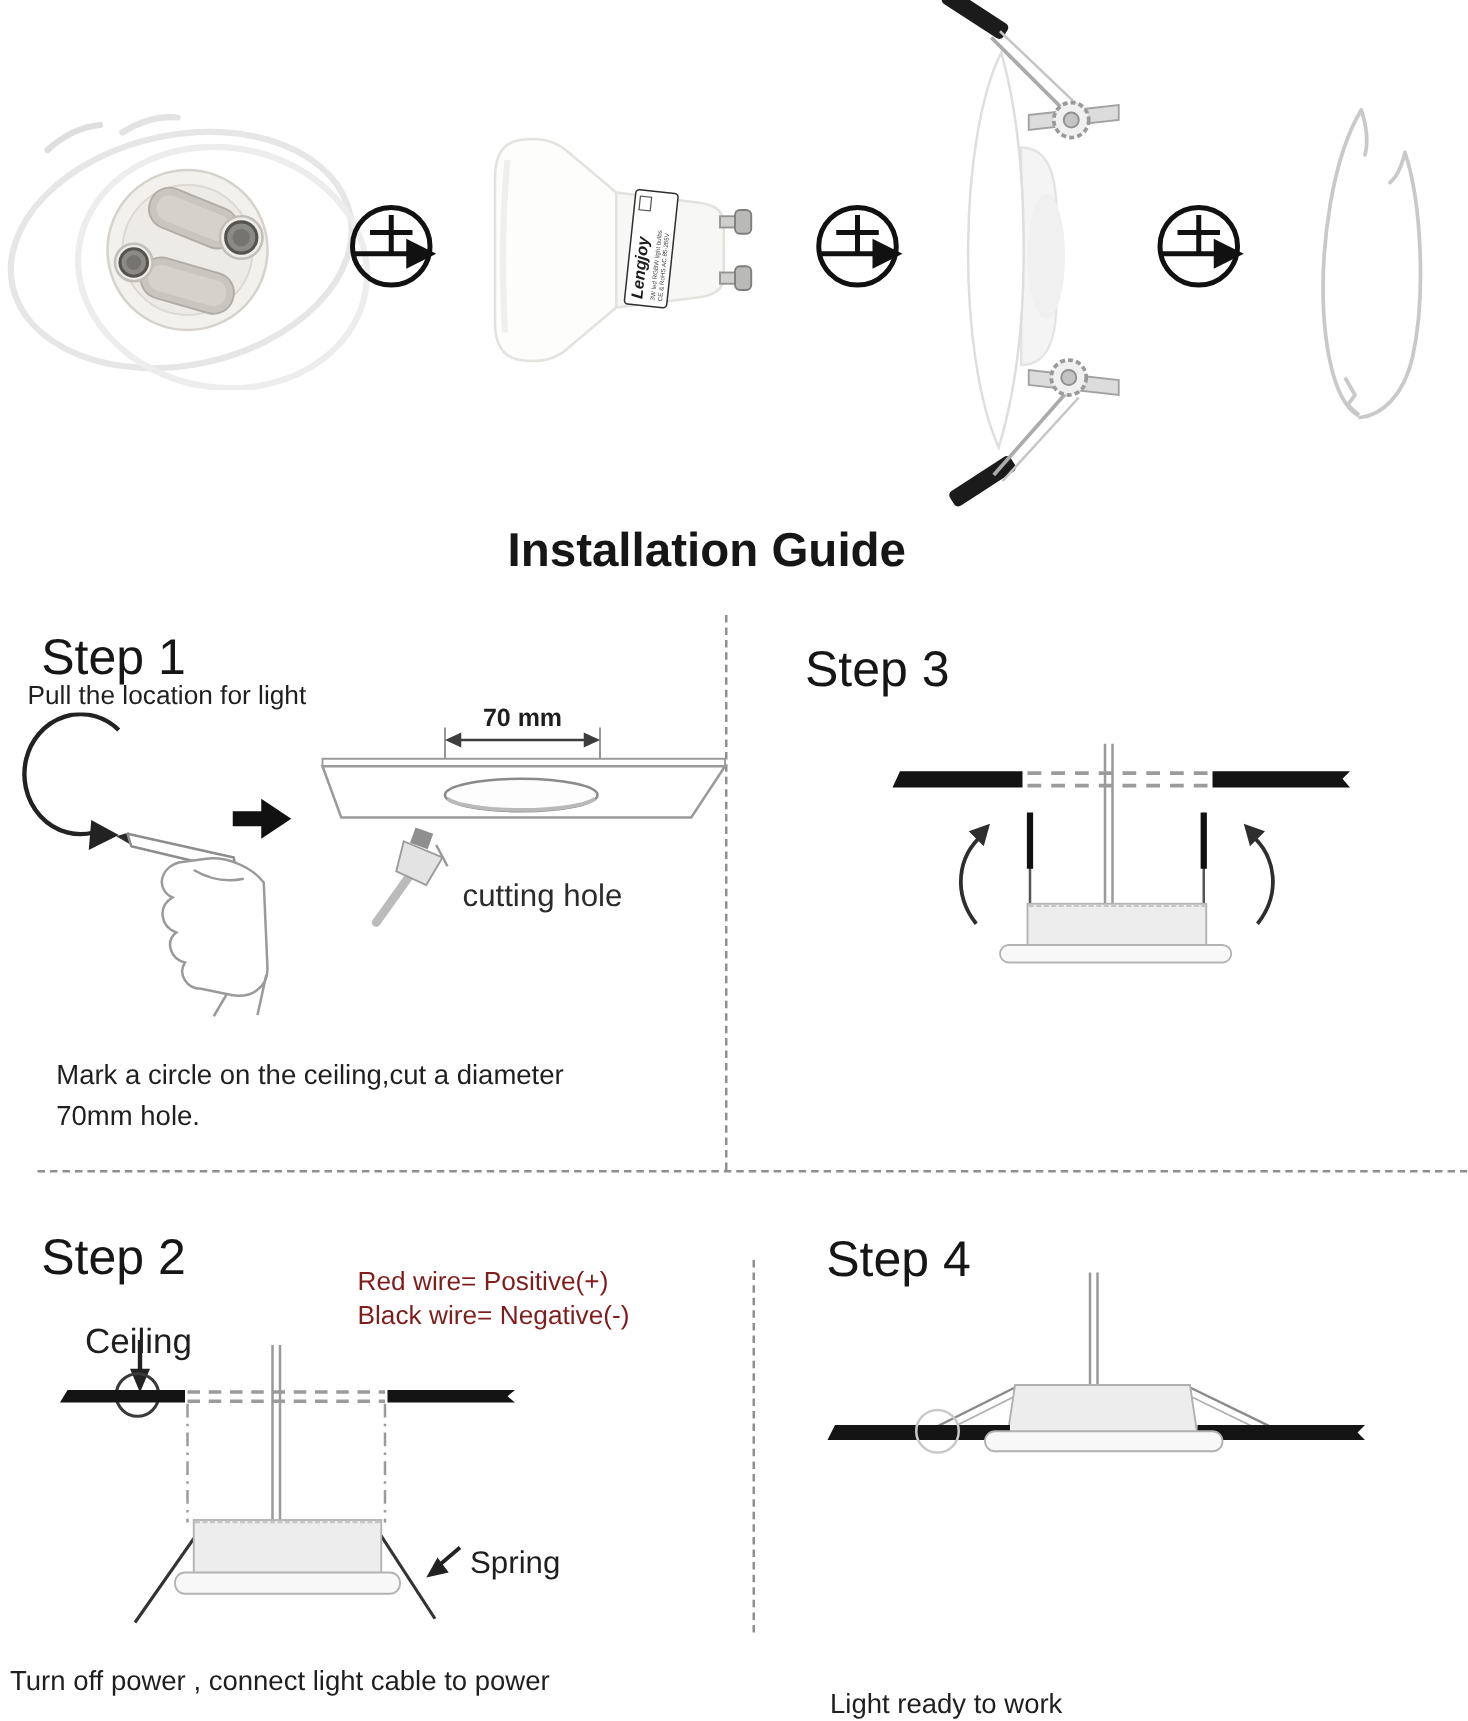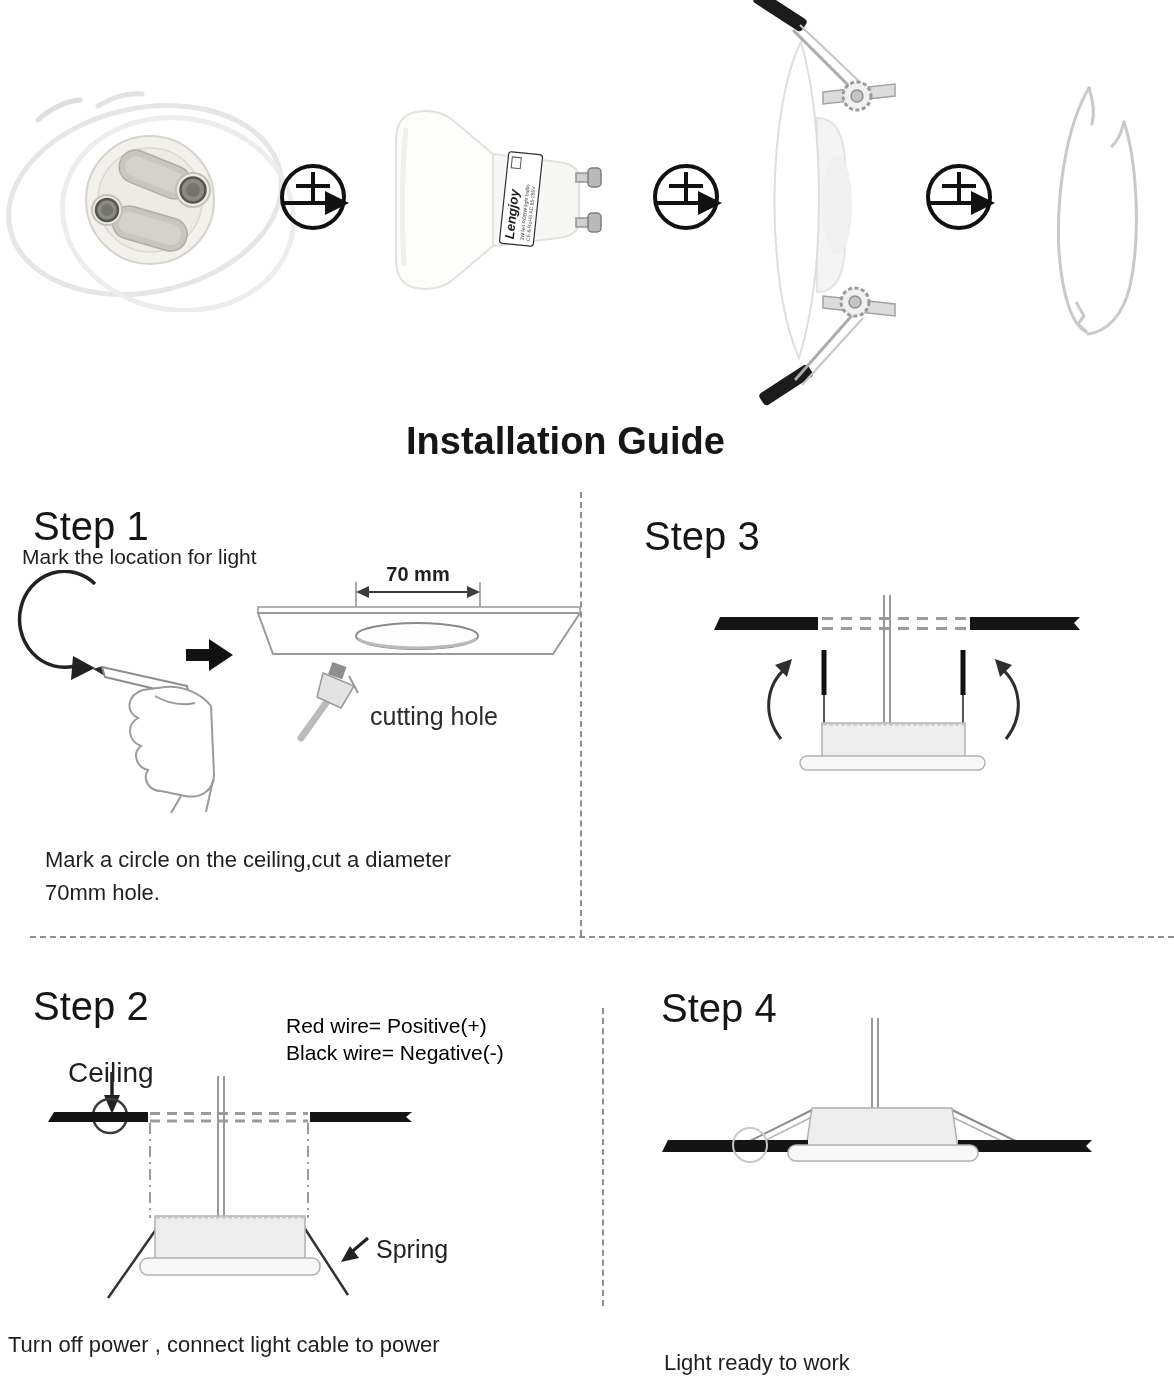--- a/index.html
+++ b/index.html
@@ -3,21 +3,21 @@
 <meta charset="utf-8">
 <style>
   html,body{margin:0;padding:0;background:#ffffff;}
   #page{position:relative;width:1174px;height:1377px;background:#fff;overflow:hidden;
         font-family:"Liberation Sans","DejaVu Sans",sans-serif;color:#1c1c1c;}
   .abs{position:absolute;}
   .title{font-size:38px;font-weight:700;color:#161616;letter-spacing:0px;}
   .step-heading{font-size:40px;font-weight:400;color:#161616;margin-top:28px;}
   .body-text{font-size:21px;color:#1f1f1f;}
   .caption{font-size:22px;color:#1f1f1f;line-height:33px;}
-  .wire-note{font-size:21px;color:#000000;line-height:27px;white-space:nowrap;}
+  .wire-note{font-size:21px;color:#7f1d1d;line-height:27px;white-space:nowrap;}
   .divider-h{border-top:2px dashed #8f8f8f;height:0;}
   .divider-v{border-left:2px dashed #8f8f8f;width:0;}
   svg{display:block;}
   svg text{font-family:"Liberation Sans","DejaVu Sans",sans-serif;}
 </style>
 </head>
 <body>
 
 <div id="page">
 
@@ -127,21 +127,21 @@
     </svg>
   </div>
 
   <div class="abs title" style="left:406px;top:420px;text-align:right;">Installation Guide</div>
 
   <div class="abs divider-v" style="left:580px;top:492px;height:444px;"></div>
   <div class="abs divider-h" style="left:30px;top:936px;width:1144px;"></div>
   <div class="abs divider-v" style="left:602px;top:1008px;height:298px;"></div>
 
   <div class="abs step-heading" style="left:33px;top:476px;">Step 1</div>
-  <div class="abs body-text" style="left:22px;top:545px;">Mark the location for light</div>
+  <div class="abs body-text" style="left:22px;top:545px;">Pull the location for light</div>
 
   <svg class="abs" style="left:15px;top:570px;" width="95" height="120" viewBox="0 0 95 120">
     <path d="M80,14 A45,48 0 1 0 60,96" fill="none" stroke="#222" stroke-width="3.5"></path>
     <polygon points="58,86 80,98 56,110" fill="#222"></polygon>
   </svg>
 
   <svg class="abs" style="left:85px;top:650px;" width="150" height="165" viewBox="0 0 150 165">
     <polygon points="8,19 18,16 20,26" fill="#2b2b2b"></polygon>
     <polygon points="17,17 102,36 104,47 20,27" fill="#ffffff" stroke="#8d8d8d" stroke-width="2" stroke-linejoin="round"></polygon>
     <path d="M58,40 C42,45 40,62 53,68 C41,75 43,91 56,96 C47,103 51,117 63,120 C57,129 64,141 76,141 L100,146 C116,149 129,140 129,125 L126,56 C116,43 96,35 80,37 Z" fill="#ffffff" stroke="#9a9a9a" stroke-width="2"></path>

